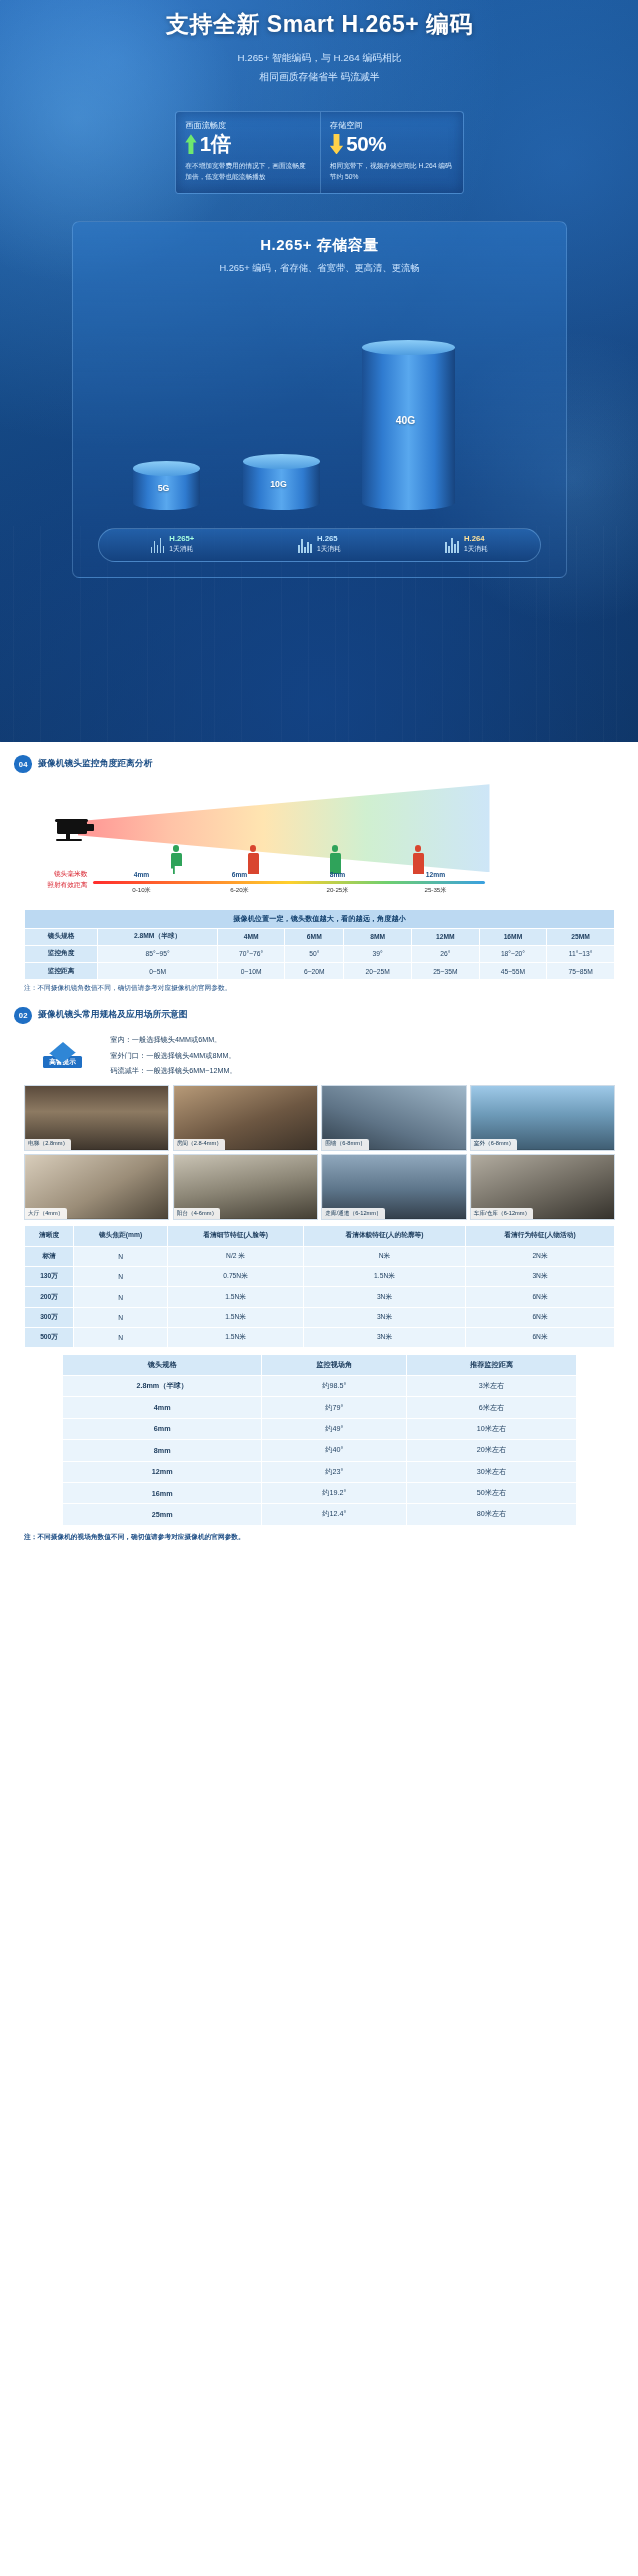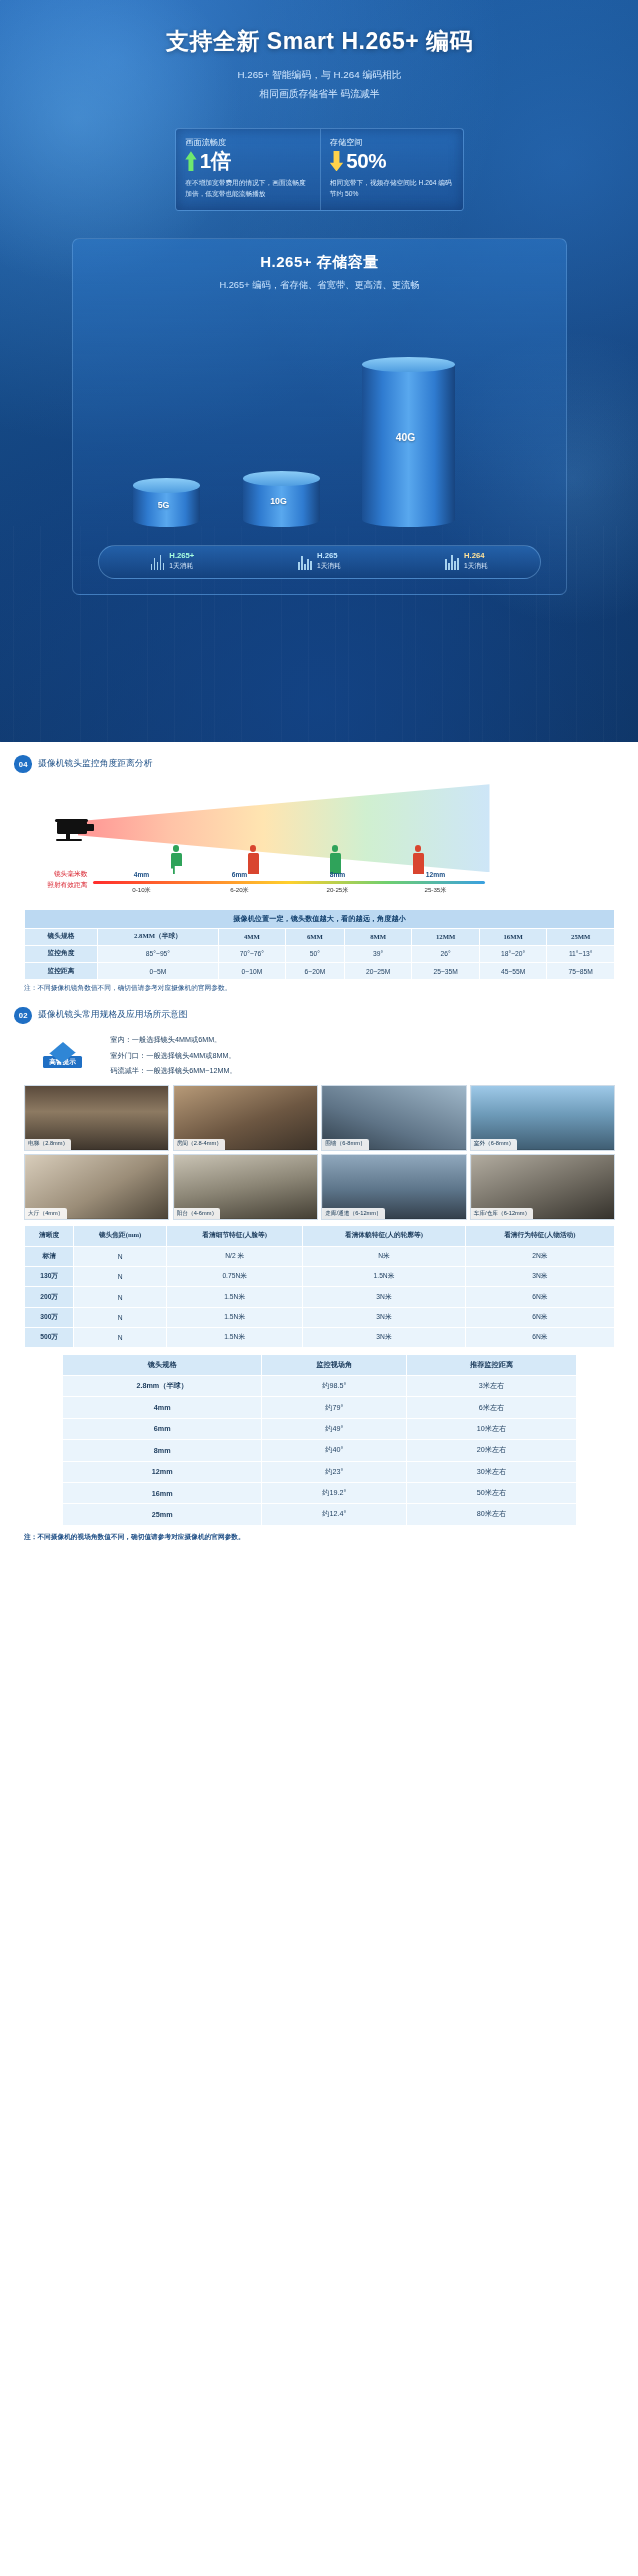--- a/index.html
+++ b/index.html
@@ -40,21 +40,21 @@
   }
   .hero .glow2 {
     position:absolute; right:-93px; top:319px; width:319px; height:319px;
     background:radial-gradient(circle, rgba(110,190,255,.22), rgba(110,190,255,0) 65%);
   }
   .hero .bars {
     position:absolute; left:0; right:0; bottom:0; height:216px;
     background:repeating-linear-gradient(90deg, rgba(255,255,255,.025) 0 0.5px, transparent 0.5px 13.4px);
   }
 
-  .hero-inner { position:relative; z-index:3; padding-top:26px; text-align:center; }
+  .hero-inner { position:relative; z-index:3; padding-top:9px; text-align:center; }
 
   .h-title {
     color:#ffffff;
     font-size:23px;
     font-weight:bold;
     letter-spacing:0.5px;
     text-shadow:0 1px 5.2px rgba(0,0,0,.35);
     margin:0;
   }
   .h-sub {
@@ -176,21 +176,21 @@
     display:flex; align-items:center; gap:6.2px;
     padding:13.4px 14.4px 5.2px;
   }
   .badge-no {
     width:17.5px; height:17.5px; border-radius:50%;
     background:#1f6fc4; color:#fff;
     font-size:7.7px; font-weight:bold;
     display:flex; align-items:center; justify-content:center;
     flex:0 0 17.5px;
   }
-  .sec-title { font-size:8.8px; color:#1d4f86; font-weight:normal; }
+  .sec-title { font-size:8.8px; color:#1d4f86; font-weight:bold; }
 
   
   .diagram {
     position:relative;
     width:608px; margin:2.1px auto 0; height:124px;
   }
   .beam {
     position:absolute; left:62px; top:4.1px; width:412px; height:88px;
     background:linear-gradient(90deg, rgba(255,60,60,.55) 0%, rgba(255,120,60,.45) 22%, rgba(255,190,60,.40) 45%, rgba(120,210,120,.35) 70%, rgba(90,170,230,.30) 100%);
     clip-path:polygon(0 42%, 100% 0, 100% 100%, 0 58%);
@@ -226,21 +226,21 @@
   }
   .tbl th, .tbl td {
     border:0.5px solid #ffffff;
     padding:3.6px 2.1px;
     text-align:center;
     color:#1b3b5c;
   }
   .tbl .cap {
     background:#bcd9f2; font-weight:bold; color:#14426f; font-size:7.2px;
   }
-  .tbl th { background:#d6e9f8; font-weight:bold;font-family:Liberation Serif, serif; }
+  .tbl th { background:#d6e9f8; font-weight:bold; }
   .tbl td { background:#eaf4fc; }
   .tbl td.hdcol, .tbl th.hdcol { background:#d6e9f8; font-weight:bold; }
 
   .note {
     width:591px; margin:4.1px auto 0;
     font-size:6.7px; color:#1f4f86;
   }
 
   
   .tips {

